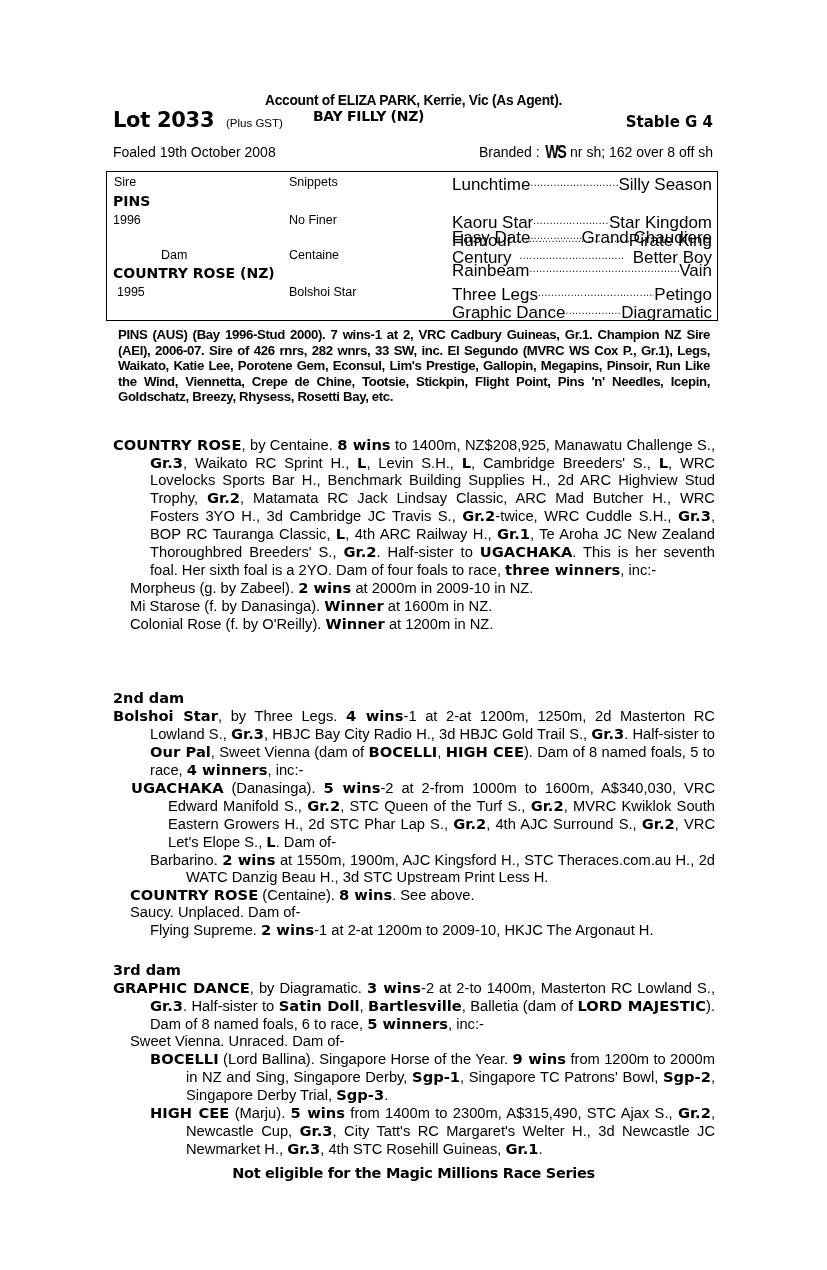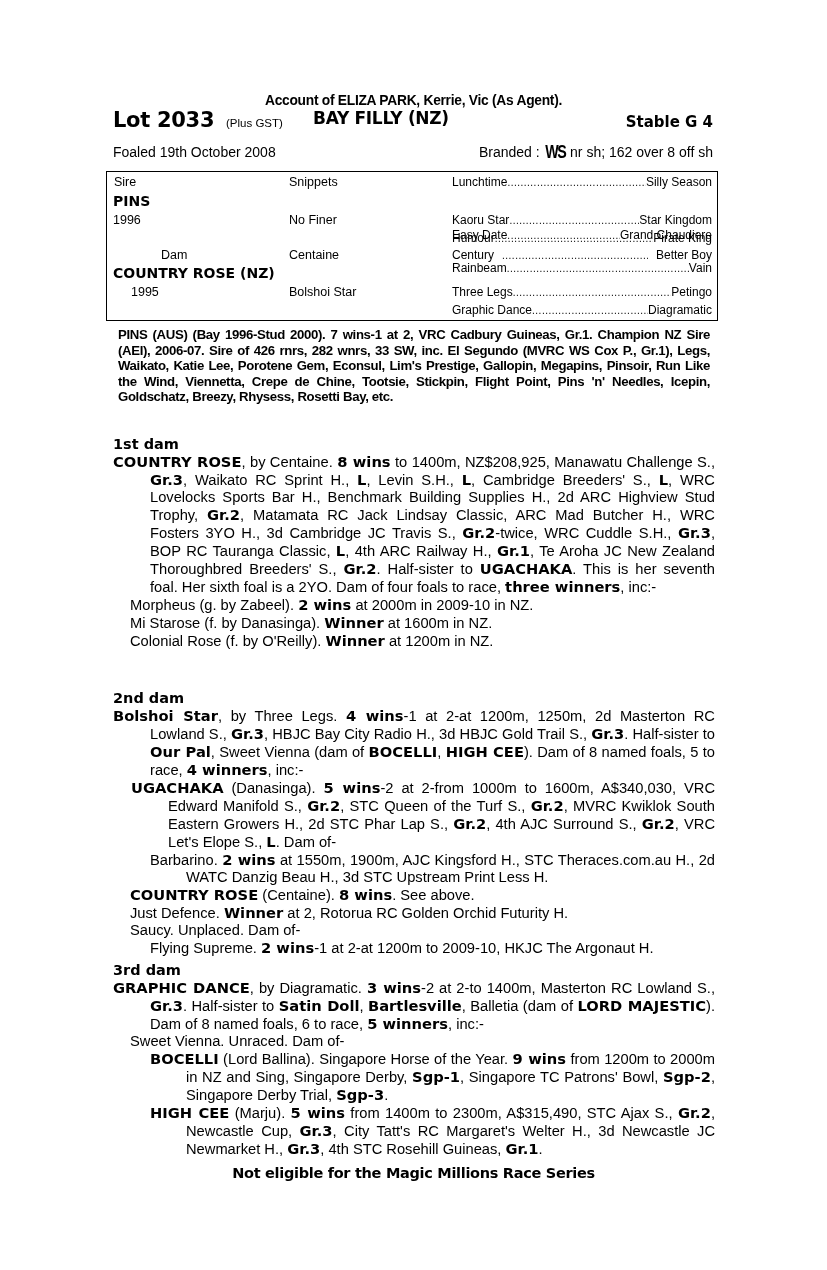--- a/index.html
+++ b/index.html
@@ -3,31 +3,31 @@
 <meta charset="utf-8">
 <style>
   html, body { margin: 0; padding: 0; background: #ffffff; }
   body { width: 827px; height: 1270px; position: relative; overflow: hidden; color: #000; font-family: "Liberation Sans", sans-serif; }
   .page { position: absolute; left: 0; top: 0; width: 827px; height: 1084px; border-radius: 23px; }
 
   .account { position: absolute; left: 0; width: 827px; top: 91px; text-align: center; font-family: "Liberation Sans", sans-serif; font-weight: bold; font-size: 15px; letter-spacing: -0.3px; transform: scaleX(0.92); }
   .lot-line { position: absolute; left: 113px; top: 108px; width: 600px; height: 28px; }
   .lot-no { position: absolute; left: 0; top: 0; font-family: "DejaVu Sans", sans-serif; font-weight: bold; font-size: 21px; letter-spacing: -0.3px; }
   .plus-gst { position: absolute; left: 113px; top: 9px; font-size: 11.5px; }
-  .horse-name { position: absolute; left: 200px; top: 0; font-family: "DejaVu Sans", sans-serif; font-weight: bold; font-size: 17px; letter-spacing: -0.3px; }
+  .horse-name { position: absolute; left: 200px; top: 0; font-family: "DejaVu Sans", sans-serif; font-weight: bold; font-size: 14px; letter-spacing: -0.3px; }
   .stable { position: absolute; right: 0; top: 5px; font-family: "DejaVu Sans", sans-serif; font-weight: bold; font-size: 15px; }
 
   .foaled { position: absolute; left: 113px; top: 144px; font-size: 14px; }
   .branded { position: absolute; right: 114px; top: 141px; font-size: 14px; white-space: nowrap; }
   .brand-mark { display: inline-block; font-family: "Liberation Sans", sans-serif; font-weight: bold; font-size: 19px; letter-spacing: -2px; transform: scaleX(0.75); transform-origin: center; vertical-align: -1px; margin: 0 -2px; }
 
   .pedigree { position: absolute; left: 106px; top: 171px; width: 612px; height: 150px; border: 1.5px solid #000; box-sizing: border-box; }
   .ped-cell { position: absolute; font-size: 12.5px; white-space: nowrap; }
   .ped-bold { font-family: "DejaVu Sans", sans-serif; font-weight: bold; font-size: 14px; }
-  .gp { position: absolute; left: 345px; width: 260px; font-size: 12px; display: flex; white-space: nowrap; }
+  .gp { position: absolute; left: 345px; width: 260px; font-size: 17px; display: flex; white-space: nowrap; }
   .gp .l { flex: 0 0 auto; }
   .gp .dots { flex: 1 1 auto; overflow: hidden; letter-spacing: 0.5px; font-size: 10px; line-height: 16px; }
   .gp .dots::before { content: "........................................................................................................"; }
   .gp .r { flex: 0 0 auto; }
 
   .sire-para { position: absolute; left: 118px; top: 327px; width: 592px; font-family: Liberation Sans, sans-serif; font-weight: bold; font-size: 13.2px; line-height: 15.6px; text-align: justify; letter-spacing: -0.35px; }
 
   .section { position: absolute; left: 113px; width: 602px; font-size: 14.7px; line-height: 17px; }
   .section .hd { font-family: "DejaVu Sans", sans-serif; font-weight: bold; font-size: 14.5px; }
   .b { font-family: "DejaVu Sans", sans-serif; font-weight: bold; }
@@ -63,21 +63,21 @@
 
   <div class="pedigree">
     <span class="ped-cell" style="left:7px;top:3px;">Sire</span>
     <span class="ped-cell ped-bold" style="left:6px;top:21px;">PINS</span>
     <span class="ped-cell" style="left:6px;top:41px;">1996</span>
     <span class="ped-cell" style="left:182px;top:3px;">Snippets</span>
     <span class="ped-cell" style="left:182px;top:41px;">No Finer</span>
 
     <span class="ped-cell" style="left:6px;top:76px;margin-left:48px;">Dam</span>
     <span class="ped-cell ped-bold" style="left:6px;top:93px;">COUNTRY ROSE (NZ)</span>
-    <span class="ped-cell" style="left:24px;top:113px;">1995</span>
+    <span class="ped-cell" style="left:10px;top:113px;">1995</span>
     <span class="ped-cell" style="left:182px;top:76px;">Centaine</span>
     <span class="ped-cell" style="left:182px;top:113px;">Bolshoi Star</span>
 
     <div class="gp" style="top:3px;">
         <span class="l">Lunchtime</span>
         <span class="dots"></span>
         <span class="r">Silly Season</span>
       </div>
     <div class="gp" style="top:28px;margin-top:28px;">
         <span class="l">Easy Date</span>
@@ -112,34 +112,32 @@
     <div class="gp" style="top:131px;">
         <span class="l">Graphic Dance</span>
         <span class="dots"></span>
         <span class="r">Diagramatic</span>
       </div>
   </div>
 
   <div class="sire-para">PINS (AUS) (Bay 1996-Stud 2000). 7 wins-1 at 2, VRC Cadbury Guineas, Gr.1. Champion NZ Sire (AEI), 2006-07. Sire of 426 rnrs, 282 wnrs, 33 SW, inc. El Segundo (MVRC WS Cox P., Gr.1), Legs, Waikato, Katie Lee, Porotene Gem, Econsul, Lim's Prestige, Gallopin, Megapins, Pinsoir, Run Like the Wind, Viennetta, Crepe de Chine, Tootsie, Stickpin, Flight Point, Pins 'n' Needles, Icepin, Goldschatz, Breezy, Rhysess, Rosetti Bay, etc.</div>
 
   <div class="section" style="top:436px;">
-    <div class="hd">1st dam</div>
     <div class="p0"><span class="b">COUNTRY ROSE</span><span>, by Centaine. </span><span class="b">8 wins</span><span> to 1400m, NZ$208,925, Manawatu Challenge S., </span><span class="b">Gr.3</span><span>, Waikato RC Sprint H., </span><span class="b">L</span><span>, Levin S.H., </span><span class="b">L</span><span>, Cambridge Breeders' S., </span><span class="b">L</span><span>, WRC Lovelocks Sports Bar H., Benchmark Building Supplies H., 2d ARC Highview Stud Trophy, </span><span class="b">Gr.2</span><span>, Matamata RC Jack Lindsay Classic, ARC Mad Butcher H., WRC Fosters 3YO H., 3d Cambridge JC Travis S., </span><span class="b">Gr.2</span><span>-twice, WRC Cuddle S.H., </span><span class="b">Gr.3</span><span>, BOP RC Tauranga Classic, </span><span class="b">L</span><span>, 4th ARC Railway H., </span><span class="b">Gr.1</span><span>, Te Aroha JC New Zealand Thoroughbred Breeders' S., </span><span class="b">Gr.2</span><span>. Half-sister to </span><span class="b">UGACHAKA</span><span>. This is her seventh foal. Her sixth foal is a 2YO. Dam of four foals to race, </span><span class="b">three winners</span><span>, inc:-</span></div>
     <div class="p1"><span>Morpheus (g. by Zabeel). </span><span class="b">2 wins</span><span> at 2000m in 2009-10 in NZ.</span></div>
     <div class="p1"><span>Mi Starose (f. by Danasinga). </span><span class="b">Winner</span><span> at 1600m in NZ.</span></div>
     <div class="p1"><span>Colonial Rose (f. by O'Reilly). </span><span class="b">Winner</span><span> at 1200m in NZ.</span></div>
   </div>
 
   <div class="section" style="top:690px;">
     <div class="hd">2nd dam</div>
     <div class="p0"><span class="b">Bolshoi Star</span><span>, by Three Legs. </span><span class="b">4 wins</span><span>-1 at 2-at 1200m, 1250m, 2d Masterton RC Lowland S., </span><span class="b">Gr.3</span><span>, HBJC Bay City Radio H., 3d HBJC Gold Trail S., </span><span class="b">Gr.3</span><span>. Half-sister to </span><span class="b">Our Pal</span><span>, Sweet Vienna (dam of </span><span class="b">BOCELLI</span><span>, </span><span class="b">HIGH CEE</span><span>). Dam of 8 named foals, 5 to race, </span><span class="b">4 winners</span><span>, inc:-</span></div>
     <div class="p1j"><span class="b">UGACHAKA</span><span> (Danasinga). </span><span class="b">5 wins</span><span>-2 at 2-from 1000m to 1600m, A$340,030, VRC Edward Manifold S., </span><span class="b">Gr.2</span><span>, STC Queen of the Turf S., </span><span class="b">Gr.2</span><span>, MVRC Kwiklok South Eastern Growers H., 2d STC Phar Lap S., </span><span class="b">Gr.2</span><span>, 4th AJC Surround S., </span><span class="b">Gr.2</span><span>, VRC Let's Elope S., </span><span class="b">L</span><span>. Dam of-</span></div>
     <div class="p2j"><span>Barbarino. </span><span class="b">2 wins</span><span> at 1550m, 1900m, AJC Kingsford H., STC Theraces.com.au H., 2d WATC Danzig Beau H., 3d STC Upstream Print Less H.</span></div>
     <div class="p1"><span class="b">COUNTRY ROSE</span><span> (Centaine). </span><span class="b">8 wins</span><span>. See above.</span></div>
-    <div class="p1"><span>Just Defence. </span><span class="b">Winner</span><span> at 2, Rotorua RC Golden Orchid Futurity H.</span></div>
     <div class="p1">Saucy. Unplaced. Dam of-</div>
     <div class="p2"><span>Flying Supreme. </span><span class="b">2 wins</span><span>-1 at 2-at 1200m to 2009-10, HKJC The Argonaut H.</span></div>
   </div>
 
   <div class="section" style="top:962px;">
     <div class="hd">3rd dam</div>
     <div class="p0"><span class="b">GRAPHIC DANCE</span><span>, by Diagramatic. </span><span class="b">3 wins</span><span>-2 at 2-to 1400m, Masterton RC Lowland S., </span><span class="b">Gr.3</span><span>. Half-sister to </span><span class="b">Satin Doll</span><span>, </span><span class="b">Bartlesville</span><span>, Balletia (dam of </span><span class="b">LORD MAJESTIC</span><span>). Dam of 8 named foals, 6 to race, </span><span class="b">5 winners</span><span>, inc:-</span></div>
     <div class="p1">Sweet Vienna. Unraced. Dam of-</div>
     <div class="nested3"><span class="b">BOCELLI</span><span> (Lord Ballina). Singapore Horse of the Year. </span><span class="b">9 wins</span><span> from 1200m to 2000m in NZ and Sing, Singapore Derby, </span><span class="b">Sgp-1</span><span>, Singapore TC Patrons' Bowl, </span><span class="b">Sgp-2</span><span>, Singapore Derby Trial, </span><span class="b">Sgp-3</span><span>.</span></div>
     <div class="nested3"><span class="b">HIGH CEE</span><span> (Marju). </span><span class="b">5 wins</span><span> from 1400m to 2300m, A$315,490, STC Ajax S., </span><span class="b">Gr.2</span><span>, Newcastle Cup, </span><span class="b">Gr.3</span><span>, City Tatt's RC Margaret's Welter H., 3d Newcastle JC Newmarket H., </span><span class="b">Gr.3</span><span>, 4th STC Rosehill Guineas, </span><span class="b">Gr.1</span><span>.</span></div>

